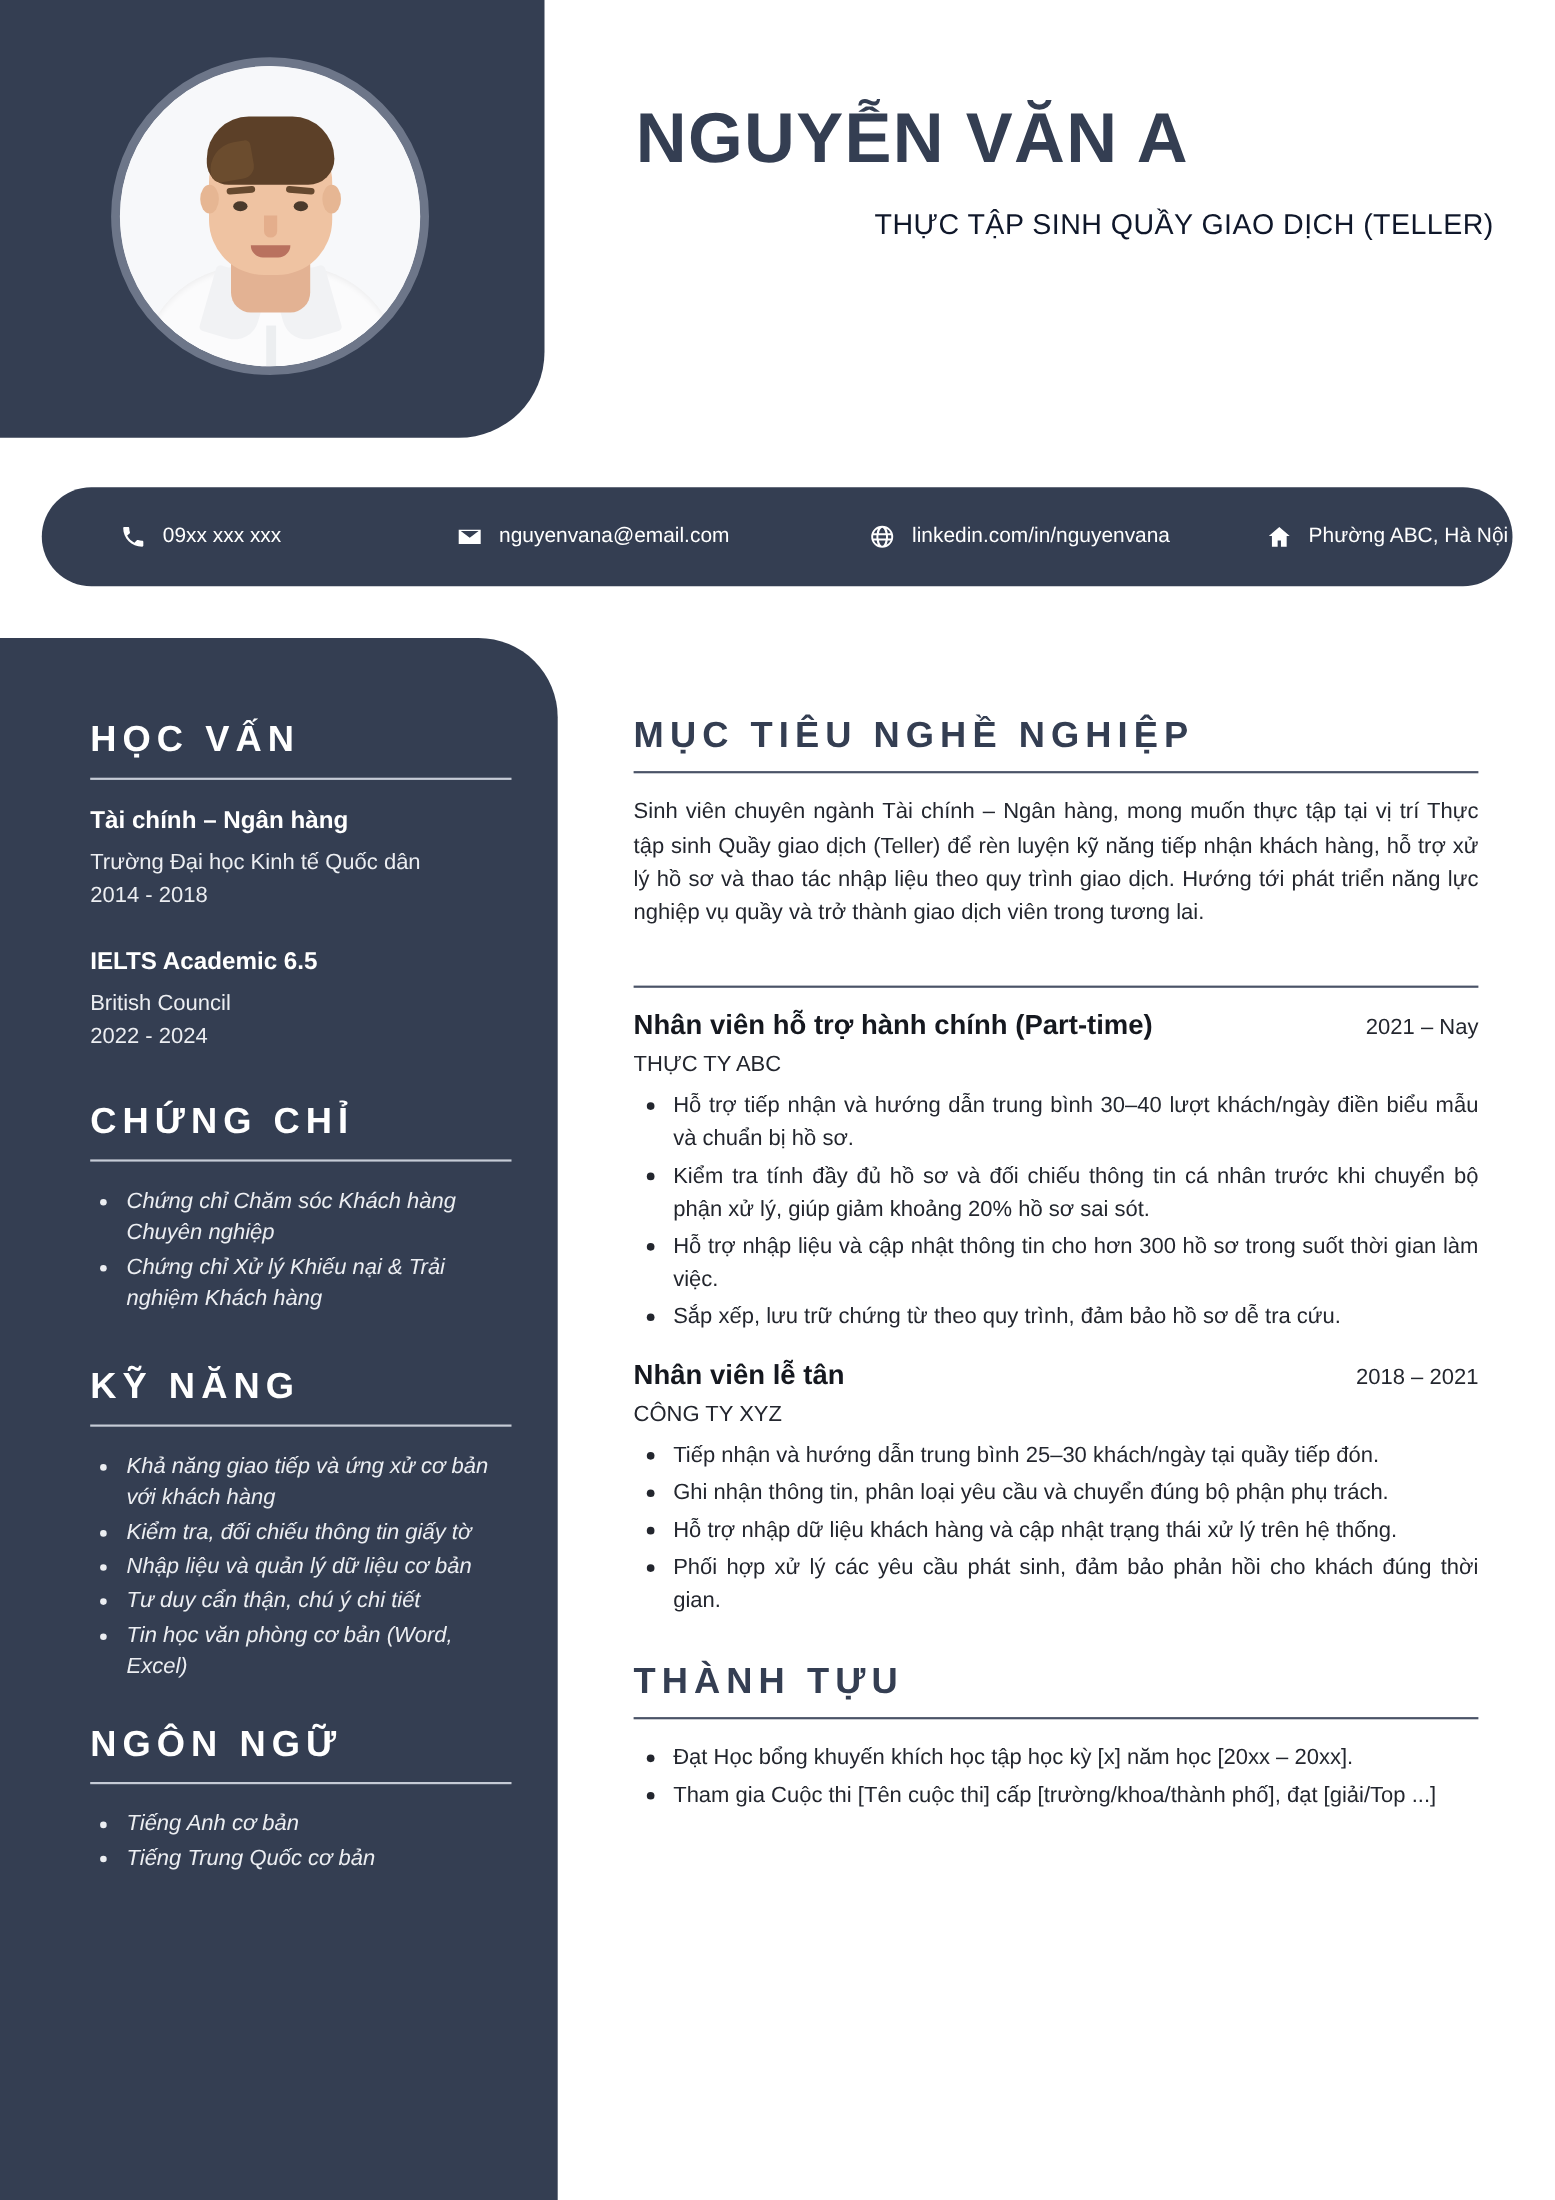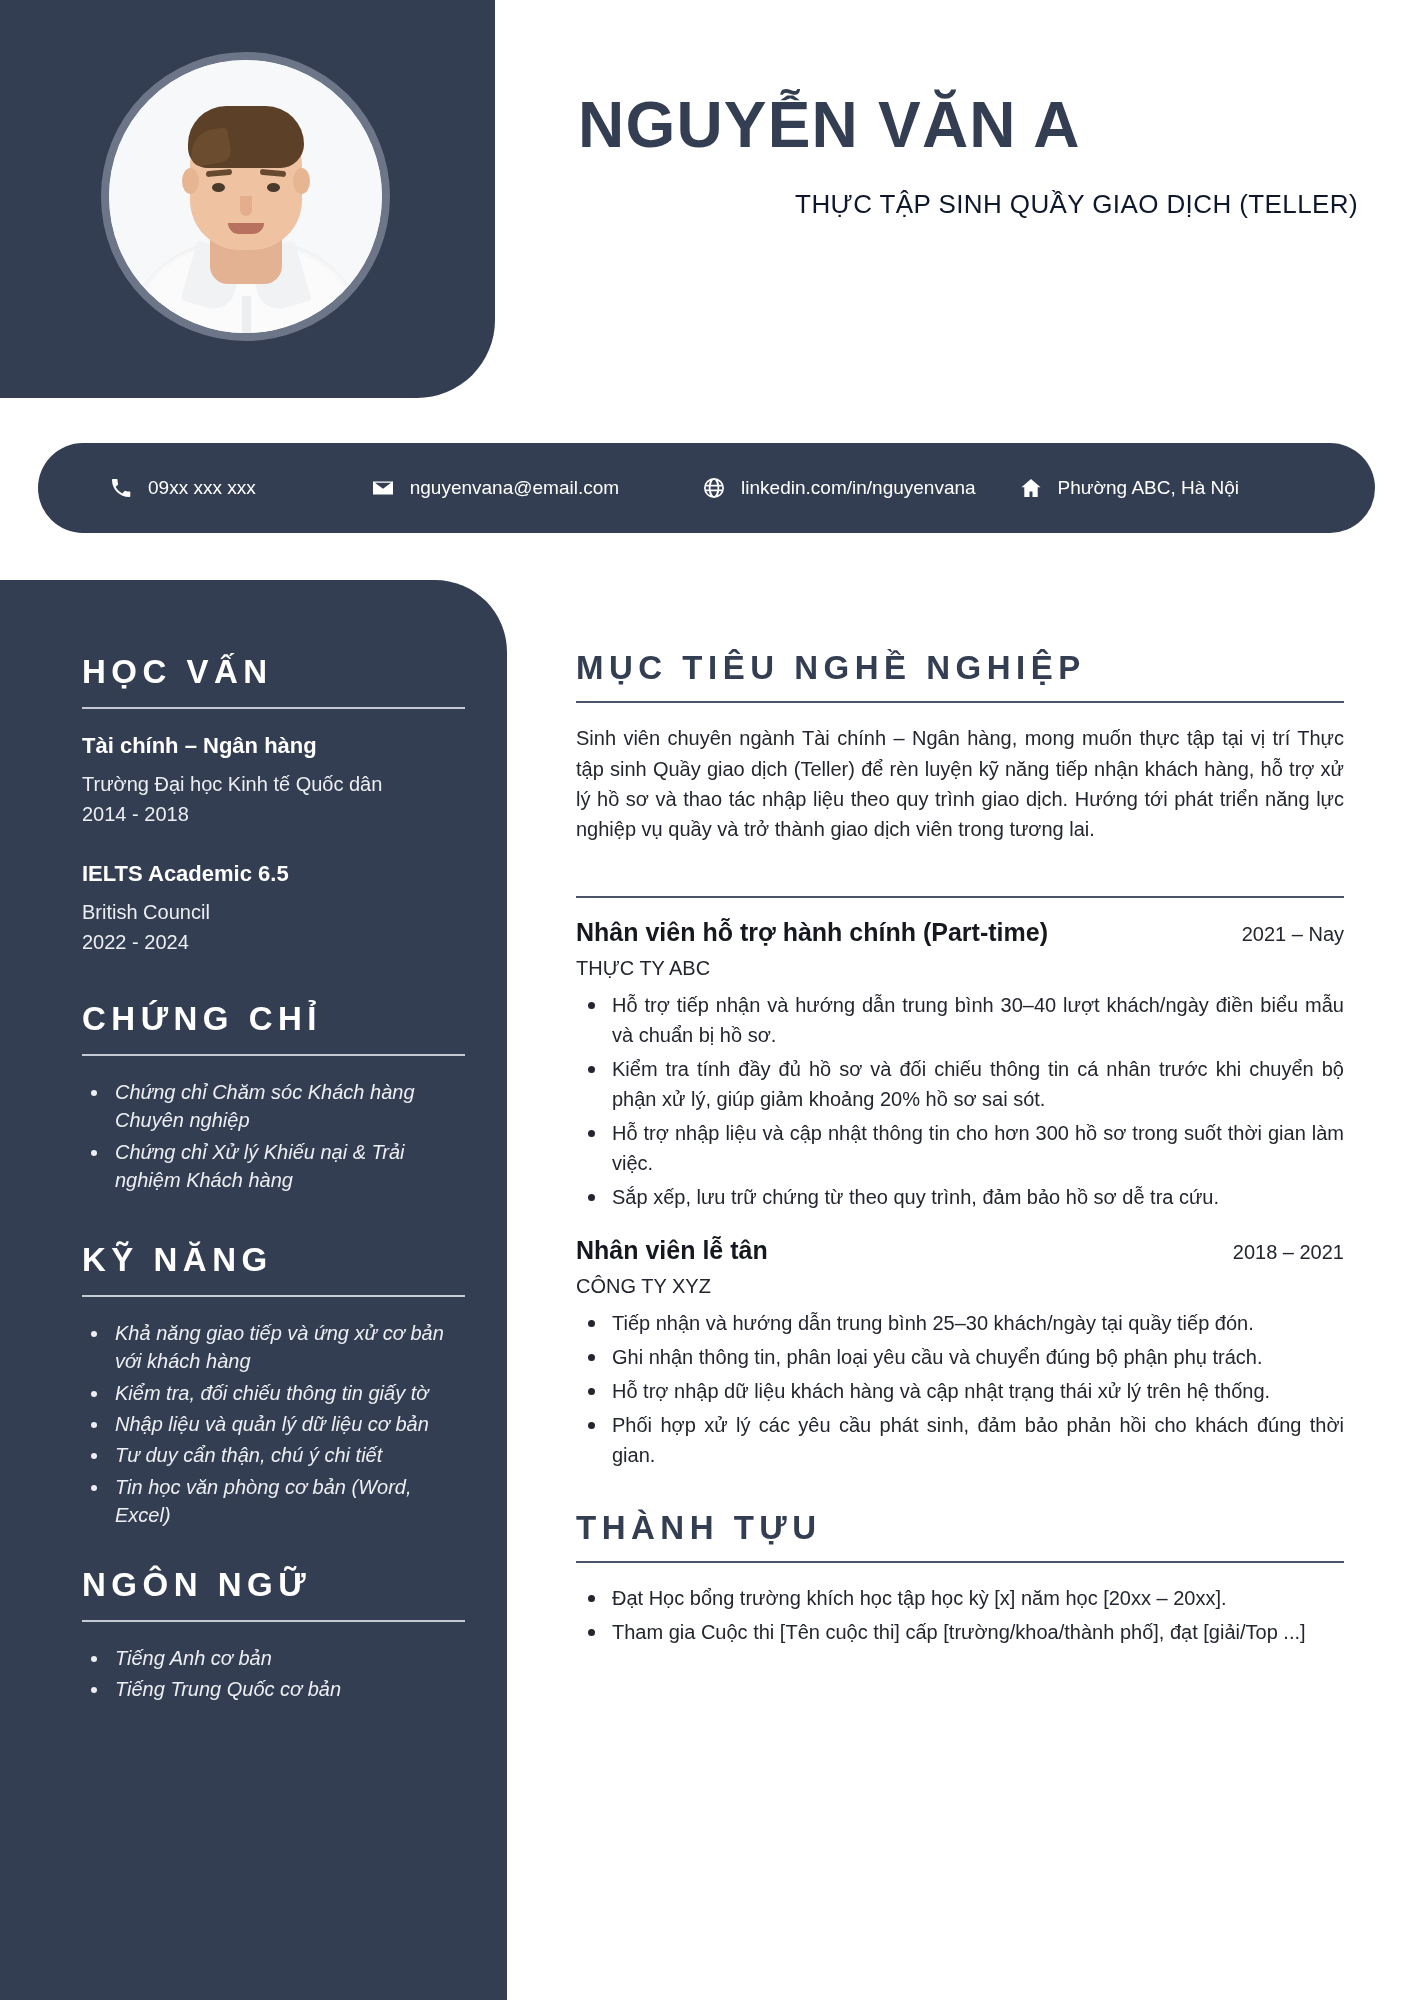--- a/index.html
+++ b/index.html
@@ -161,20 +161,21 @@
   .contactbar {
     position: absolute;
     left: 38px; top: 443px;
     width: 1337px;
     height: 90px;
     background: #343e52;
     border-radius: 45px;
     display: flex;
     align-items: center;
     padding: 0 40px;
+    gap: 44px;
   }
   .contact-item {
     display: flex;
     align-items: center;
     color: #ffffff;
     font-size: 19px;
     white-space: nowrap;
   }
   .contact-item .ic {
     display: inline-flex;
@@ -492,20 +493,20 @@
         </ul>
       </div>
     </div>
 
     <div class="mn-gap-lg"></div>
 
     <div>
       <div class="mn-title">THÀNH TỰU</div>
       <div class="mn-rule"></div>
       <ul class="mn-list">
-        <li>Đạt Học bổng trường khích học tập học kỳ [x] năm học [20xx – 20xx].</li>
+        <li>Đạt Học bổng khuyến khích học tập học kỳ [x] năm học [20xx – 20xx].</li>
         <li>Tham gia Cuộc thi [Tên cuộc thi] cấp [trường/khoa/thành phố], đạt [giải/Top ...]</li>
       </ul>
     </div>
 
   </div>
 
 </div>
 
 </body></html>

